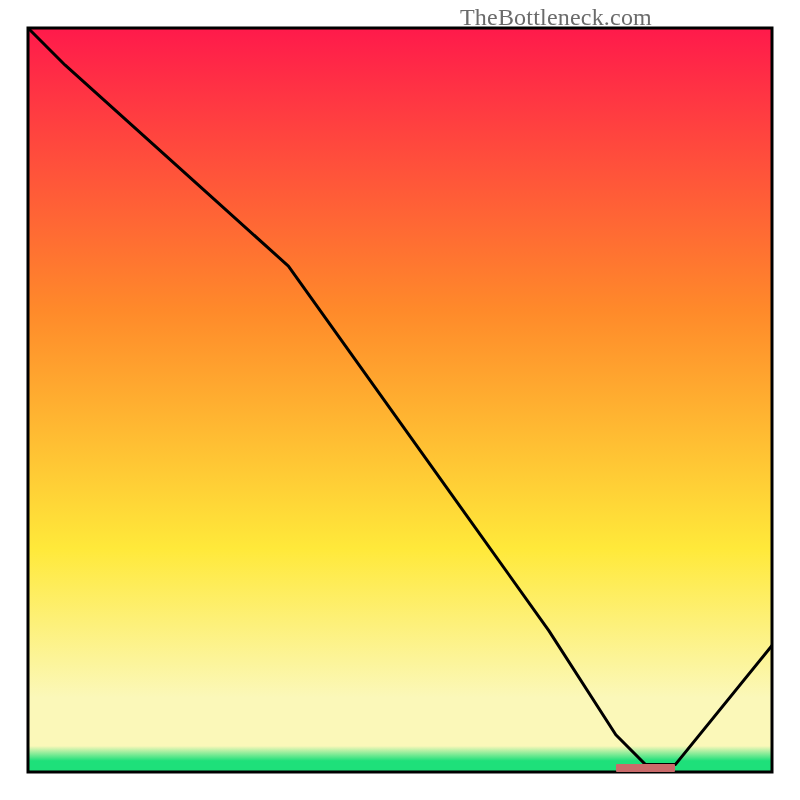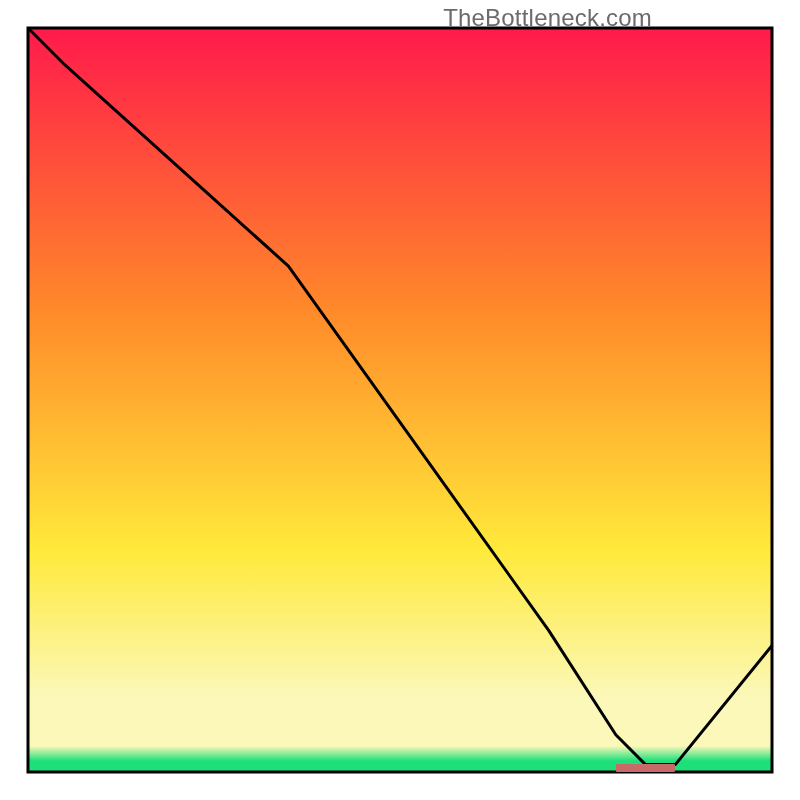--- a/index.html
+++ b/index.html
@@ -8,20 +8,21 @@
     width: 800px;
     height: 800px;
     overflow: hidden;
     background: #ffffff;
     font-family: Arial, Helvetica, sans-serif;
   }
   #stage {
     position: relative;
     width: 664px;
     height: 800px;
+    font-family: Liberation Serif, serif;
   }
   svg { display: block; }
   #watermark {
     position: absolute;
     top: 4px;
     right: 12px;
     font-size: 24px;
     color: #6b6b6b;
     font-weight: 500;
     letter-spacing: 0.2px;

